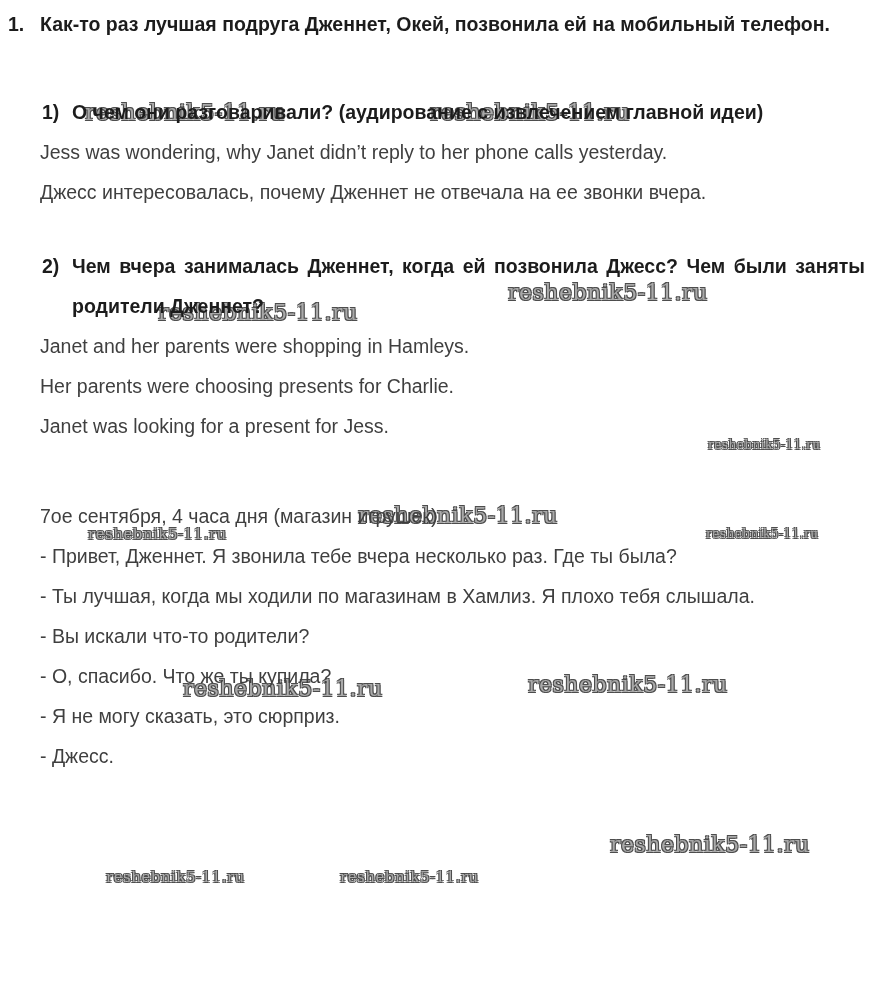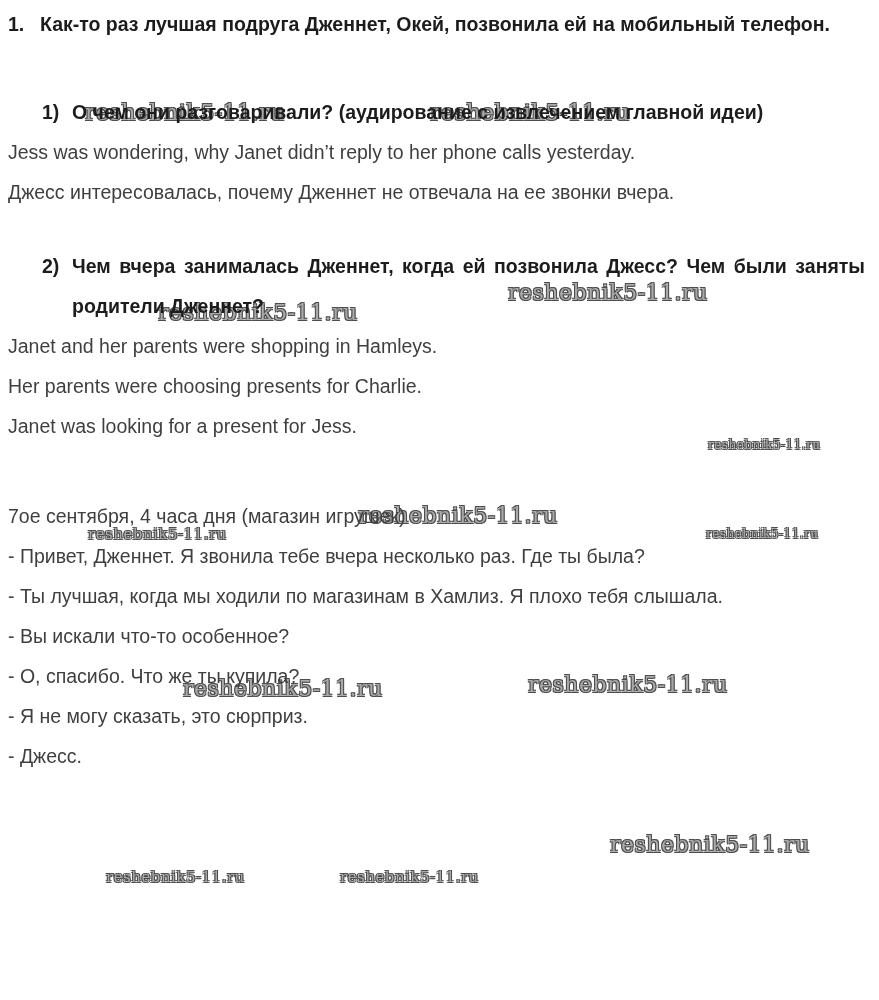--- a/index.html
+++ b/index.html
@@ -24,21 +24,21 @@
     line-height: 40px;
     color: #3f3f3f;
     z-index: 2;
   }
   .row { display: flex; align-items: flex-start; }
   .row .num { flex: 0 0 32px; }
   .row .txt { flex: 1 1 auto; text-align: justify; }
   .bold { font-weight: bold; color: #1c1c1c; }
   .question { margin-left: 34px; }
   .question .num { flex: 0 0 30px; }
-  .para { text-align: justify; }
+  .para { margin-left: 32px; text-align: justify; }
   .q1 { margin-top: 48px; }
   .q2 { margin-top: 34px; }
   .dialogue-header { margin-top: 50px; }
   
   .wm {
     position: absolute;
     z-index: 1;
     font-family: "DejaVu Serif", serif;
     font-weight: normal;
     color: #a9a9a9;
@@ -94,19 +94,19 @@
       <span class="txt">Чем вчера занималась Дженнет, когда ей позвонила Джесс? Чем были заняты родители Дженнет?</span>
     </div>
 
     <p class="para">Janet and her parents were shopping in Hamleys.</p>
     <p class="para">Her parents were choosing presents for Charlie.</p>
     <p class="para">Janet was looking for a present for Jess.</p>
 
     <p class="para dialogue-header">7ое сентября, 4 часа дня (магазин игрушек)</p>
     <p class="para">- Привет, Дженнет. Я звонила тебе вчера несколько раз. Где ты была?</p>
     <p class="para">- Ты лучшая, когда мы ходили по магазинам в Хамлиз. Я плохо тебя слышала.</p>
-    <p class="para">- Вы искали что-то особенное?</p>
+    <p class="para">- Вы искали что-то родители?</p>
     <p class="para">- О, спасибо. Что же ты купила?</p>
     <p class="para">- Я не могу сказать, это сюрприз.</p>
     <p class="para">- Джесс.</p>
 
   </div>
 </div>
 
 </body></html>

